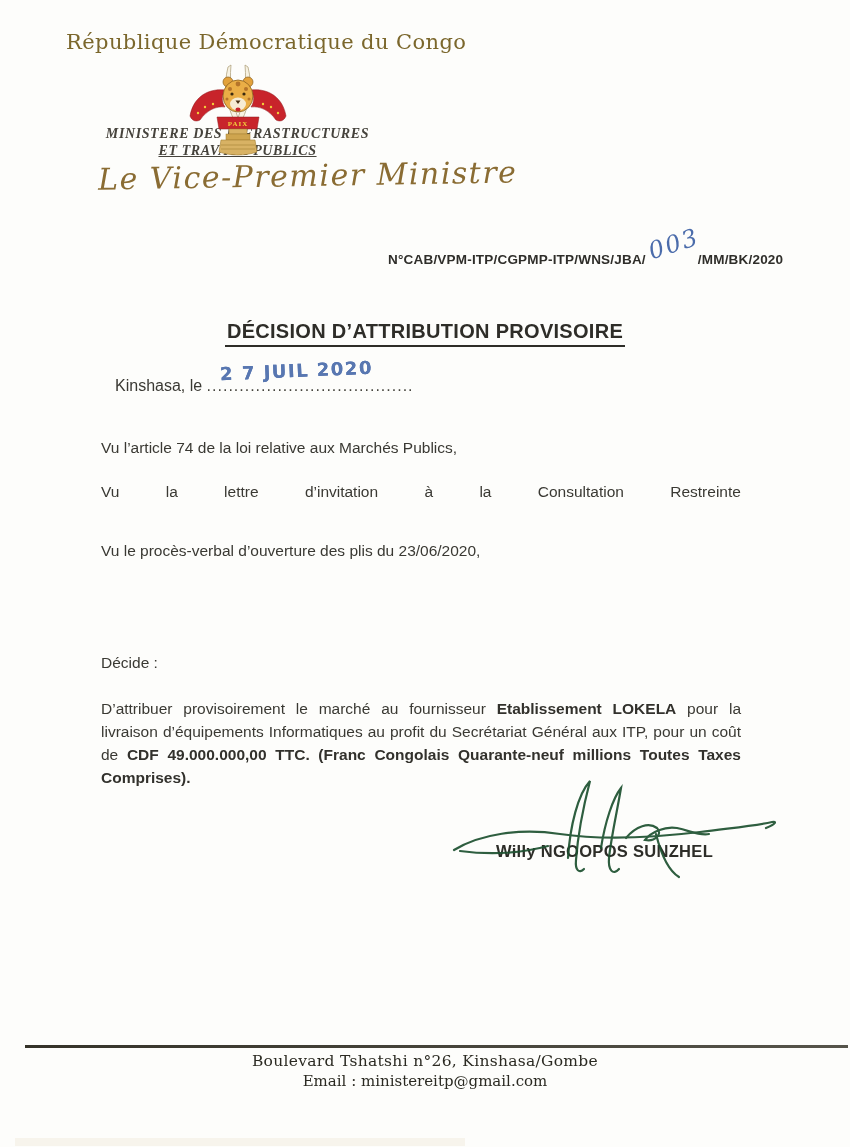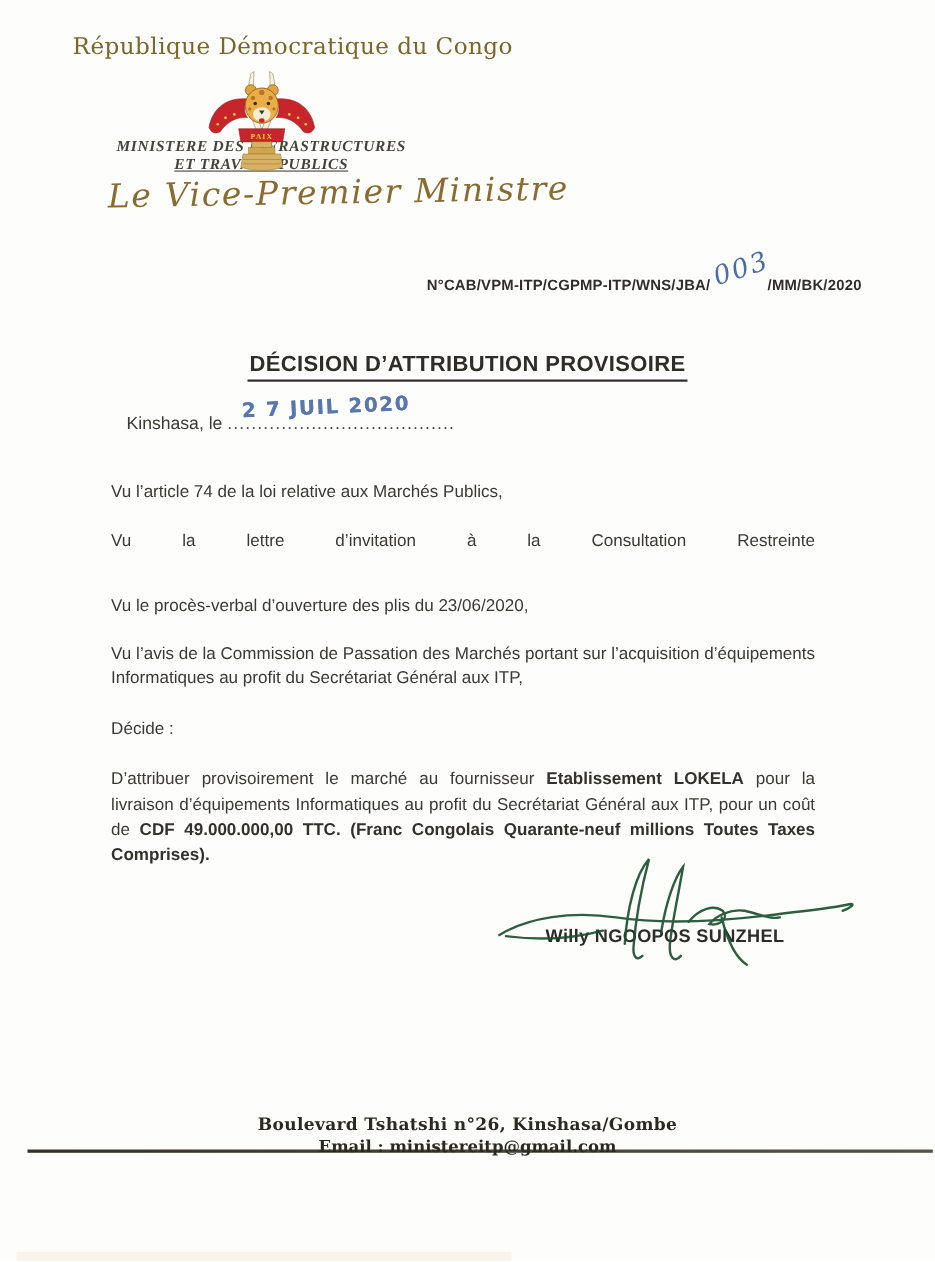--- a/index.html
+++ b/index.html
@@ -71,22 +71,22 @@
   
   .sig-svg{position:absolute;left:450px;top:778px;z-index:4;pointer-events:none;}
   .sig-name{
     position:absolute;left:496px;top:842px;z-index:2;
     font-size:16.5px;font-weight:700;letter-spacing:.3px;color:#2d2d28;
   }
   
   .footer-rule{position:absolute;left:25px;top:1045px;width:823px;height:2.5px;
     background:linear-gradient(to right,#353329,#56544a);}
   .footer{
-    position:absolute;left:0;top:1012px;width:850px;text-align:center;
-    font-family:"DejaVu Serif","Liberation Serif",serif;font-weight:700;color:#2b2a22;
+    position:absolute;left:0;top:1052px;width:850px;text-align:center;
+    font-family:"DejaVu Serif","Liberation Serif",serif;font-weight:400;color:#2b2a22;
   }
   .footer .f1{font-size:15.5px;letter-spacing:.3px;}
   .footer .f2{font-size:15px;margin-top:2px;}
   .bottom-smudge{
     position:absolute;left:15px;top:1138px;width:450px;height:8px;
     background:#f4f0e3;opacity:.65;
   }
 </style>
 </head>
 <body>
@@ -164,21 +164,20 @@
         <span>d’invitation</span>
         <span>à</span>
         <span>la</span>
         <span>Consultation</span>
         <span>Restreinte</span>
       </div>
   </div>
 
   <div class="para p3">Vu le procès-verbal d’ouverture des plis du 23/06/2020,</div>
 
-  <div class="para p4">Vu l’avis de la Commission de Passation des Marchés portant sur l’acquisition d’équipements Informatiques au profit du Secrétariat Général aux ITP,</div>
 
   <div class="para p5">Décide :</div>
 
   <div class="para p6">
     <span>D’attribuer provisoirement le marché au fournisseur </span><span class="b">Etablissement LOKELA</span><span> pour la livraison d’équipements Informatiques au profit du Secrétariat Général aux ITP, pour un coût de </span><span class="b">CDF 49.000.000,00 TTC. (Franc Congolais Quarante-neuf millions Toutes Taxes Comprises).</span>
   </div>
 
   <svg class="sig-svg" width="330" height="105" viewBox="0 0 330 105">
     <g fill="none" stroke="#1d5130" stroke-width="2.2" stroke-linecap="round" opacity="0.92">
       <path d="M4,72 C30,56 70,50 110,56 C150,62 200,60 250,54 C280,50 305,48 322,44 C327,43 326,46 316,50"></path>

